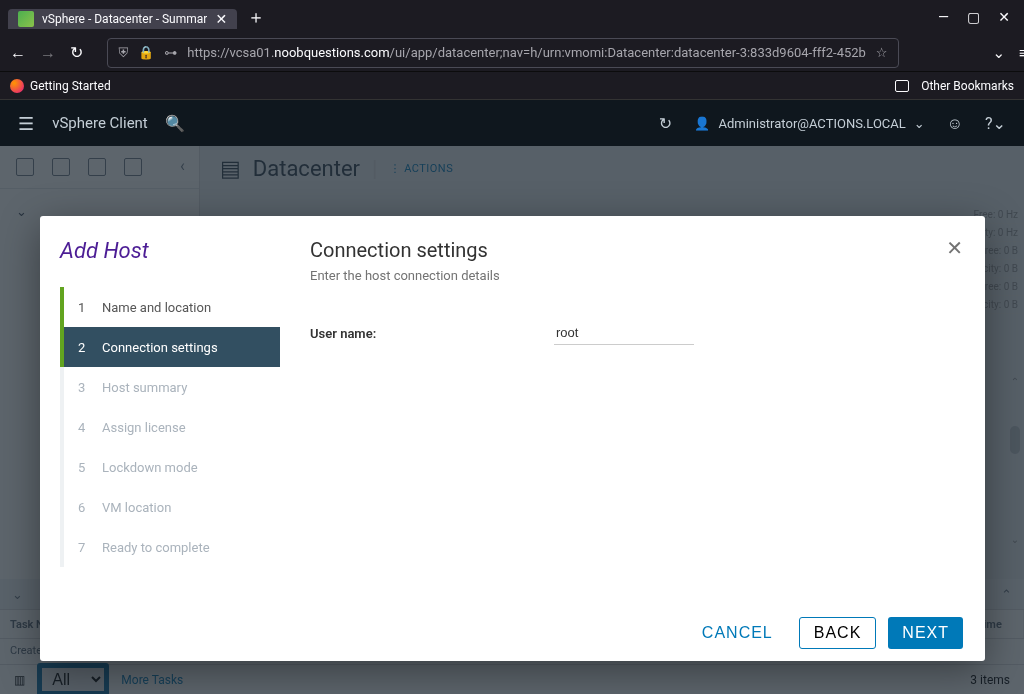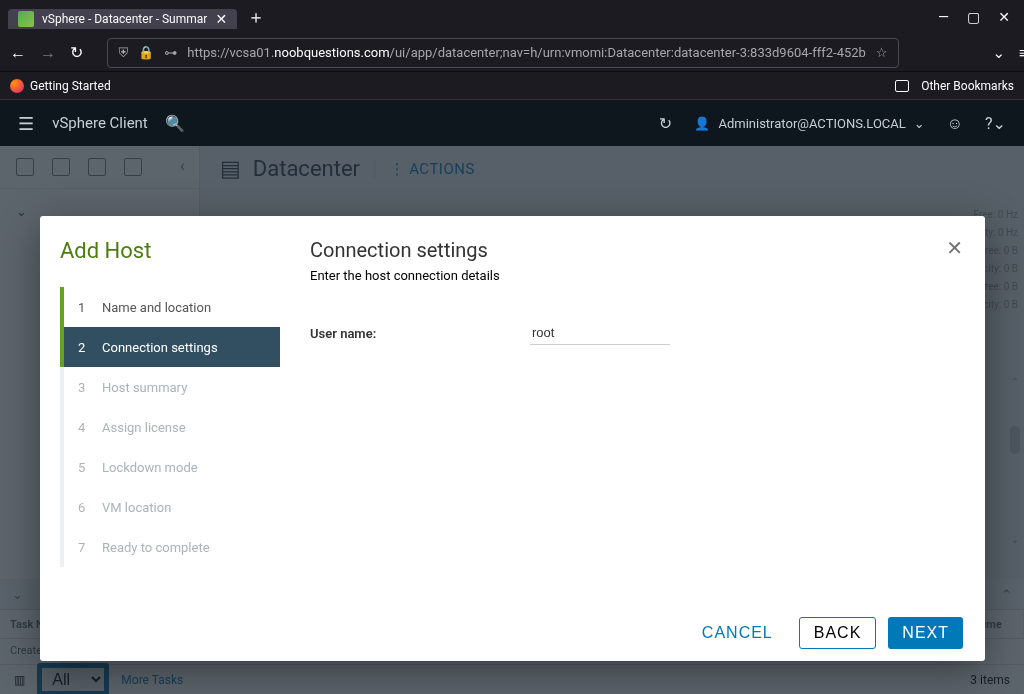--- a/index.html
+++ b/index.html
@@ -119,21 +119,21 @@
       top: 46px; left: 0; right: 0; bottom: 0;
       background: #e9eef1;
     }
     .bg-sidebar { position:absolute; left:0; top:0; bottom:0; width:200px; background:#fff; border-right:1px solid #ddd; }
     .bg-sidebar-tabs { display:flex; gap:18px; padding:12px 16px; border-bottom:1px solid #e2e6e9; }
     .bg-sidebar-tab { width:18px; height:18px; border:1.5px solid #6b7785; border-radius:2px; }
     .bg-collapse { position:absolute; left:180px; top:10px; font-size:16px; color:#6b7785; }
     .bg-tree { padding:12px 16px; font-size:13px; color:#3c4b5a; }
     .bg-tree-row { display:flex; align-items:center; gap:6px; padding:3px 0; }
     .bg-main-title { position:absolute; left:220px; top:10px; font-size:22px; color:#2a3947; display:flex; align-items:center; gap:12px; }
-    .actions-link { font-size:15px; color:#0079b8; letter-spacing:0.5px; }
+    .actions-link { font-size:11px; color:#0079b8; letter-spacing:0.5px; }
     .bg-right-panel { position:absolute; right:0; top:0; width:130px; font-size:10px; color:#999; padding-top:60px; }
     .bg-right-panel div { padding:3px 6px; border-bottom:1px solid #eee; text-align:right; }
 
     .bg-tasks-header {
       position:absolute; bottom:85px; left:0; right:0; height:30px;
       background:#f3f6f8; display:flex; align-items:center; padding:0 12px; gap:10px;
     }
     .chevron-btn { font-size:13px; color:#6b7785; }
     .bg-tasks-cols {
       position:absolute; bottom:55px; left:0; right:0; height:30px;
@@ -175,21 +175,21 @@
       box-shadow: 0 10px 40px rgba(0,0,0,0.4);
       display: flex;
       flex-direction: column;
       z-index: 100;
     }
     .modal-body { flex:1; display:flex; overflow:hidden; }
     .wizard-nav {
       width: 240px;
       padding: 22px 0 22px 20px;
     }
-    .wizard-title { font-size: 22px; color:#4d7c0f; margin-bottom: 24px; font-weight:400; }
+    .wizard-title { font-size: 22px; color:#4c1d95; margin-bottom: 24px; font-weight:400;font-style:italic; }
     .wizard-steps { list-style:none; }
     .wizard-step {
       height: 40px;
       display: flex;
       align-items: center;
       padding: 0 14px;
       font-size: 13px;
       color: #aab3bc;
       border-left: 4px solid #eef1f3;
       gap: 12px;
@@ -198,22 +198,22 @@
     .wizard-step.completed { color:#565656; border-left-color:#62a420; }
     .wizard-step.active { background:#324f61; color:#fff; border-left-color:#62a420; }
     .step-num { width:12px; }
     .wizard-content {
       flex: 1;
       padding: 22px 30px;
       position: relative;
     }
     .close-x { position:absolute; top:20px; right:22px; font-size:20px; color:#737373; cursor:pointer; }
     .content-title { font-size:20px; color:#333; font-weight:400; margin-bottom:6px; }
-    .content-subtitle { font-size:13px; color:#000000; margin-bottom:28px; }
-    .form-row { display:flex; align-items:center; padding:10px 0; }
+    .content-subtitle { font-size:13px; color:#737373; margin-bottom:28px; }
+    .form-row { display:flex; align-items:center; padding:10px 0;gap:24px; }
     .form-label { width:220px; font-size:13px; color:#333; font-weight:600; }
     .form-input {
       border:none; border-bottom:1px solid #ccc; padding:4px 2px; font-size:13px; width:140px;
       outline:none; color:#333;
     }
 
     .modal-footer {
       height: 56px;
       display: flex;
       align-items: center;

